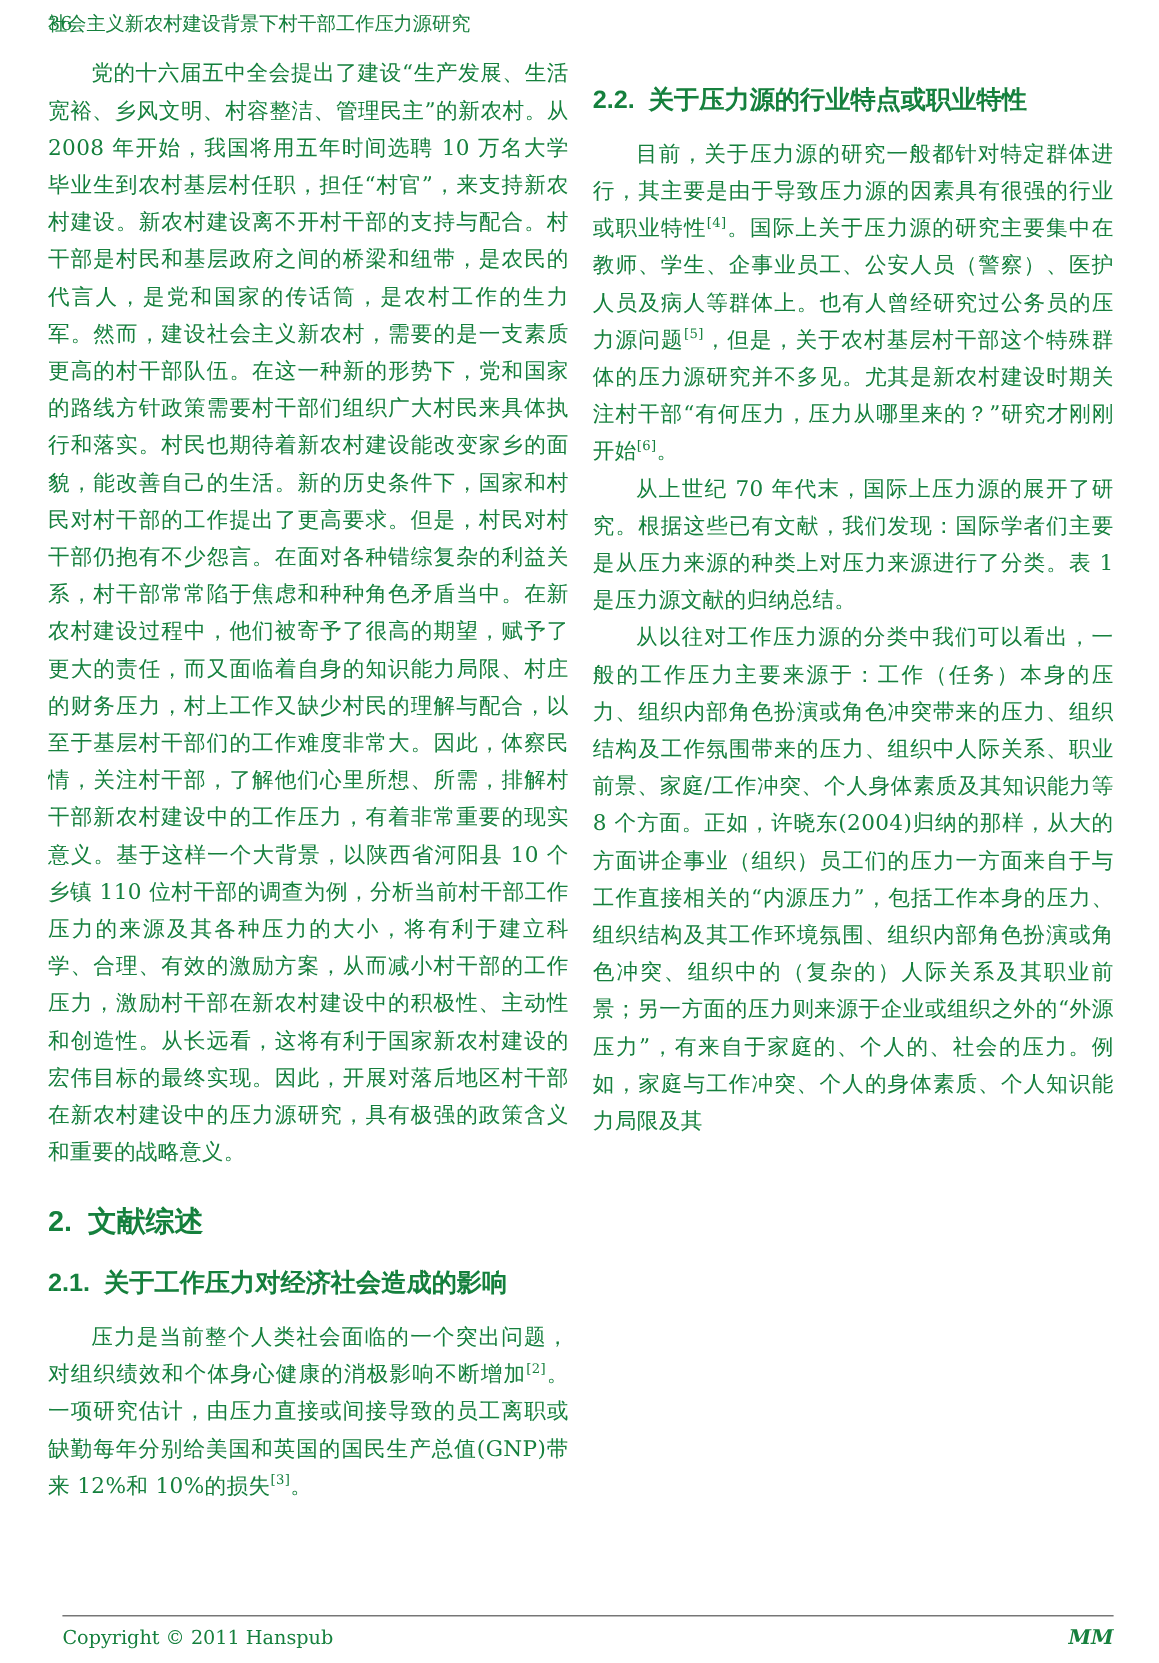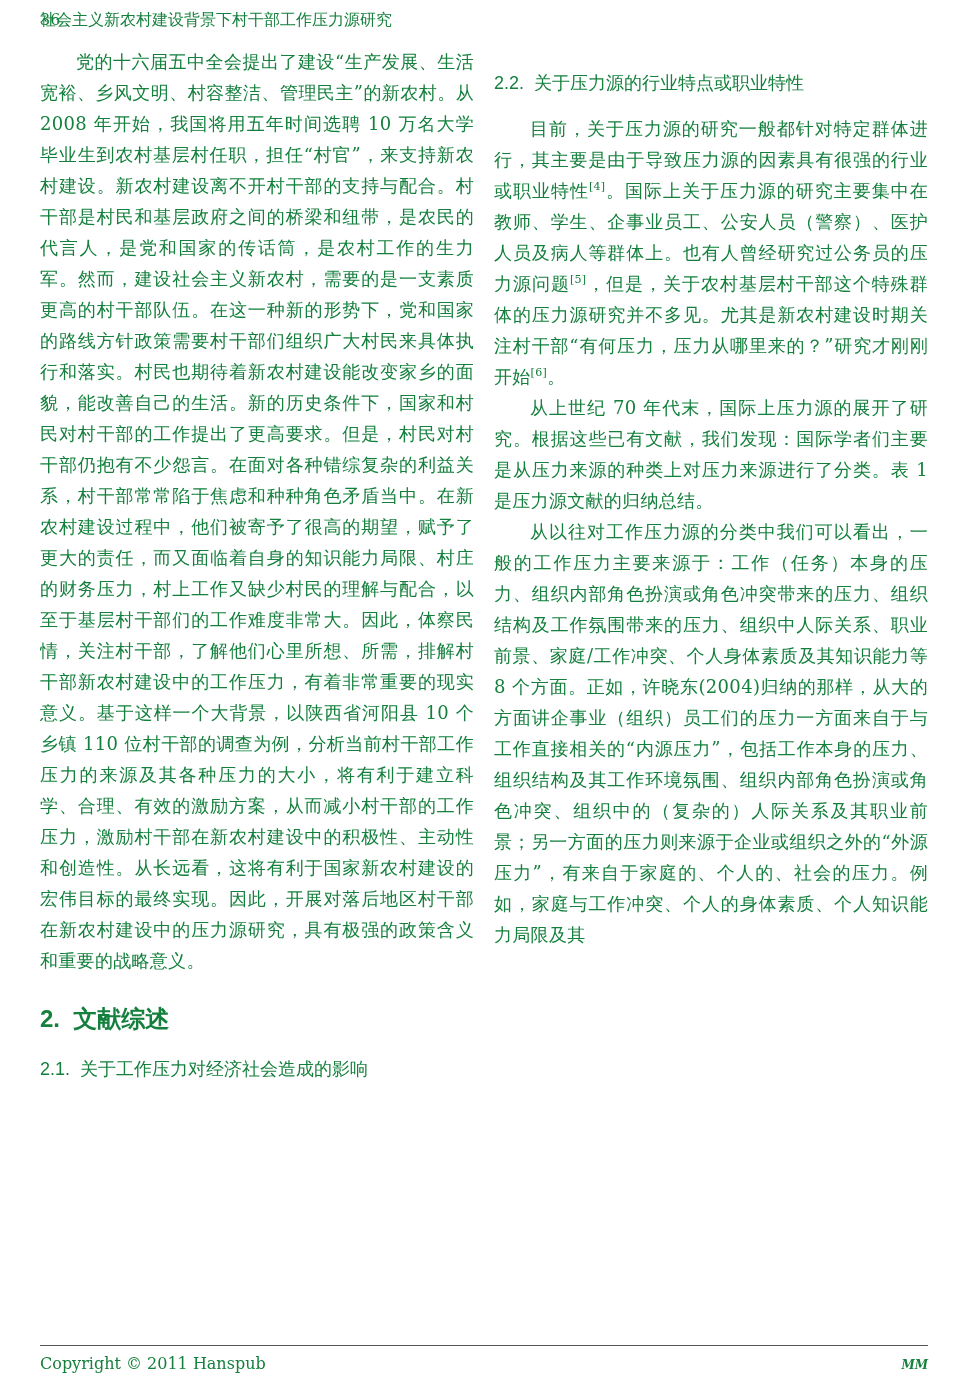--- a/index.html
+++ b/index.html
@@ -62,61 +62,62 @@
   }
   .h-section {
     font-family: "Liberation Sans", "DejaVu Sans", sans-serif;
     font-weight: bold;
     font-size: 24px;
     line-height: 27px;
     margin: 29px 0 23px 0;
   }
   .h-sub {
     font-family: "Liberation Sans", "DejaVu Sans", sans-serif;
-    font-weight: normal;
-    font-size: 18px;
+    font-weight: bold;
+    font-size: 21px;
     line-height: 25px;
     margin: 25px 0 17px 0;
   }
   
   .footer {
     position: absolute;
-    left: 40px;
+    left: 52px;
     right: 38px;
     bottom: 10px;
     border-top: 1px solid #555;
     padding-top: 7px;
     display: flex;
     justify-content: space-between;
     align-items: baseline;
     font-size: 16px;
     line-height: 22px;
   }
   .journal-mark {
     font-weight: bold;
     font-style: italic;
-    font-size: 12px;
+    font-size: 17px;
   }
 </style>
 </head>
 <body>
 
 <div class="page">
 
   <header class="header">
     <span class="page-num">36</span>
     <span class="running-title">社会主义新农村建设背景下村干部工作压力源研究</span>
   </header>
 
   <main class="content">
 
     <section class="col">
       <p class="body-text">党的十六届五中全会提出了建设“生产发展、生活宽裕、乡风文明、村容整洁、管理民主”的新农村。从 2008 年开始，我国将用五年时间选聘 10 万名大学毕业生到农村基层村任职，担任“村官”，来支持新农村建设。新农村建设离不开村干部的支持与配合。村干部是村民和基层政府之间的桥梁和纽带，是农民的代言人，是党和国家的传话筒，是农村工作的生力军。然而，建设社会主义新农村，需要的是一支素质更高的村干部队伍。在这一种新的形势下，党和国家的路线方针政策需要村干部们组织广大村民来具体执行和落实。村民也期待着新农村建设能改变家乡的面貌，能改善自己的生活。新的历史条件下，国家和村民对村干部的工作提出了更高要求。但是，村民对村干部仍抱有不少怨言。在面对各种错综复杂的利益关系，村干部常常陷于焦虑和种种角色矛盾当中。在新农村建设过程中，他们被寄予了很高的期望，赋予了更大的责任，而又面临着自身的知识能力局限、村庄的财务压力，村上工作又缺少村民的理解与配合，以至于基层村干部们的工作难度非常大。因此，体察民情，关注村干部，了解他们心里所想、所需，排解村干部新农村建设中的工作压力，有着非常重要的现实意义。基于这样一个大背景，以陕西省河阳县 10 个乡镇 110 位村干部的调查为例，分析当前村干部工作压力的来源及其各种压力的大小，将有利于建立科学、合理、有效的激励方案，从而减小村干部的工作压力，激励村干部在新农村建设中的积极性、主动性和创造性。从长远看，这将有利于国家新农村建设的宏伟目标的最终实现。因此，开展对落后地区村干部在新农村建设中的压力源研究，具有极强的政策含义和重要的战略意义。</p>
       <h2 class="h-section">2.&nbsp;&nbsp;文献综述</h2>
       <h3 class="h-sub">2.1.&nbsp;&nbsp;关于工作压力对经济社会造成的影响</h3>
+      <p class="body-text">压力是当前整个人类社会面临的一个突出问题，对组织绩效和个体身心健康的消极影响不断增加<sup>[2]</sup>。一项研究估计，由压力直接或间接导致的员工离职或缺勤每年分别给美国和英国的国民生产总值(GNP)带来 12%和 10%的损失<sup>[3]</sup>。</p>
     </section>
 
     <section class="col">
       <h3 class="h-sub">2.2.&nbsp;&nbsp;关于压力源的行业特点或职业特性</h3>
       <p class="body-text">目前，关于压力源的研究一般都针对特定群体进行，其主要是由于导致压力源的因素具有很强的行业或职业特性<sup>[4]</sup>。国际上关于压力源的研究主要集中在教师、学生、企事业员工、公安人员（警察）、医护人员及病人等群体上。也有人曾经研究过公务员的压力源问题<sup>[5]</sup>，但是，关于农村基层村干部这个特殊群体的压力源研究并不多见。尤其是新农村建设时期关注村干部“有何压力，压力从哪里来的？”研究才刚刚开始<sup>[6]</sup>。</p>
       <p class="body-text">从上世纪 70 年代末，国际上压力源的展开了研究。根据这些已有文献，我们发现：国际学者们主要是从压力来源的种类上对压力来源进行了分类。表 1 是压力源文献的归纳总结。</p>
       <p class="body-text">从以往对工作压力源的分类中我们可以看出，一般的工作压力主要来源于：工作（任务）本身的压力、组织内部角色扮演或角色冲突带来的压力、组织结构及工作氛围带来的压力、组织中人际关系、职业前景、家庭/工作冲突、个人身体素质及其知识能力等 8 个方面。正如，许晓东(2004)归纳的那样，从大的方面讲企事业（组织）员工们的压力一方面来自于与工作直接相关的“内源压力”，包括工作本身的压力、组织结构及其工作环境氛围、组织内部角色扮演或角色冲突、组织中的（复杂的）人际关系及其职业前景；另一方面的压力则来源于企业或组织之外的“外源压力”，有来自于家庭的、个人的、社会的压力。例如，家庭与工作冲突、个人的身体素质、个人知识能力局限及其</p>
     </section>
 
   </main>

